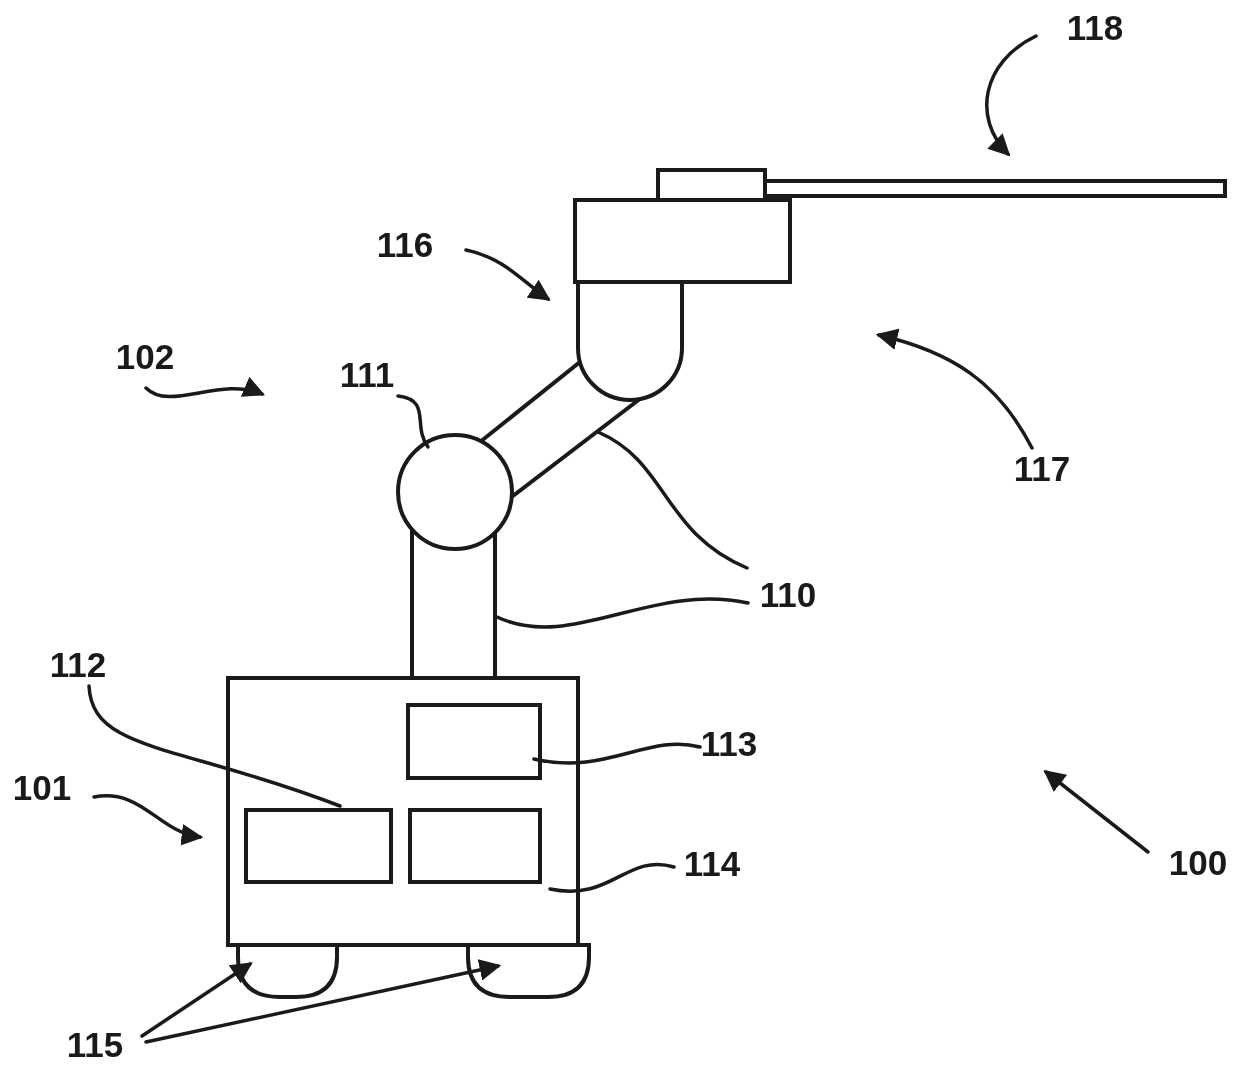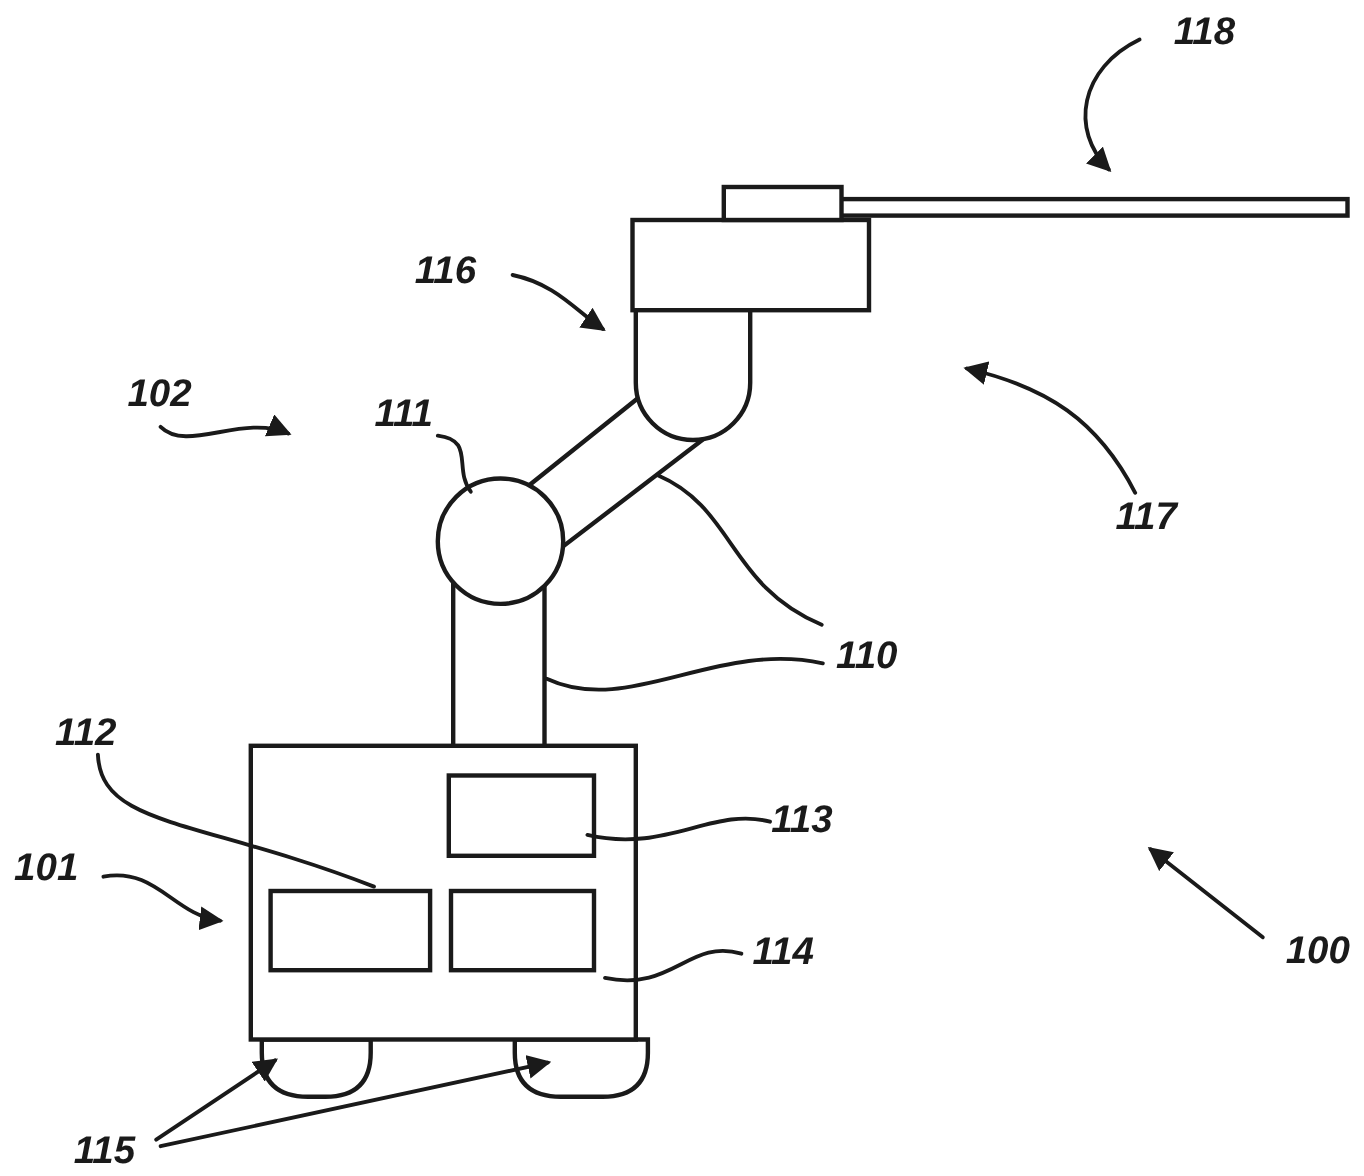--- a/index.html
+++ b/index.html
@@ -9,21 +9,20 @@
     width: 1240px;
     height: 1069px;
     overflow: hidden;
     font-family: "Liberation Sans", sans-serif;
   }
   #stage {
     position: relative;
     width: 1240px;
     height: 1069px;
     background: #ffffff;
-    font-style: italic;
   }
   svg { display: block; }
   .shape {
     fill: #ffffff;
     stroke: #1a1a1a;
     stroke-width: 4;
     stroke-linejoin: miter;
   }
   .leader {
     fill: none;

